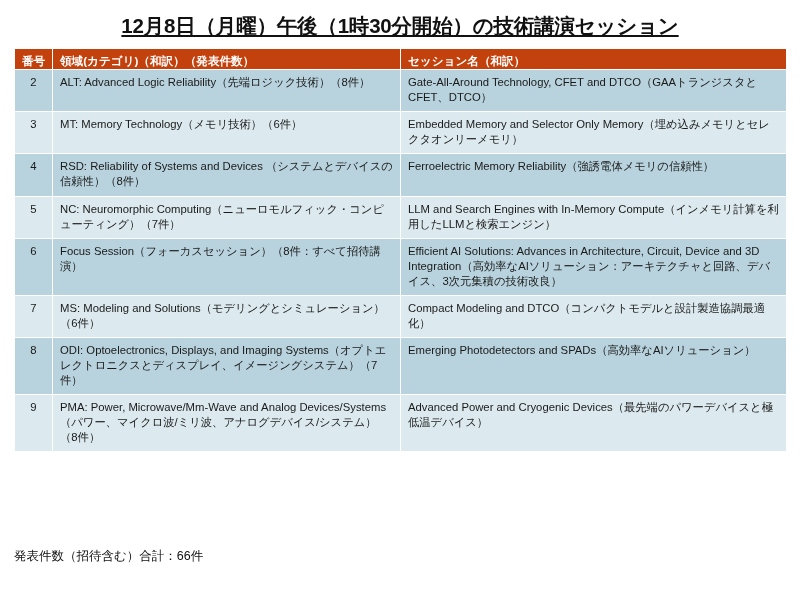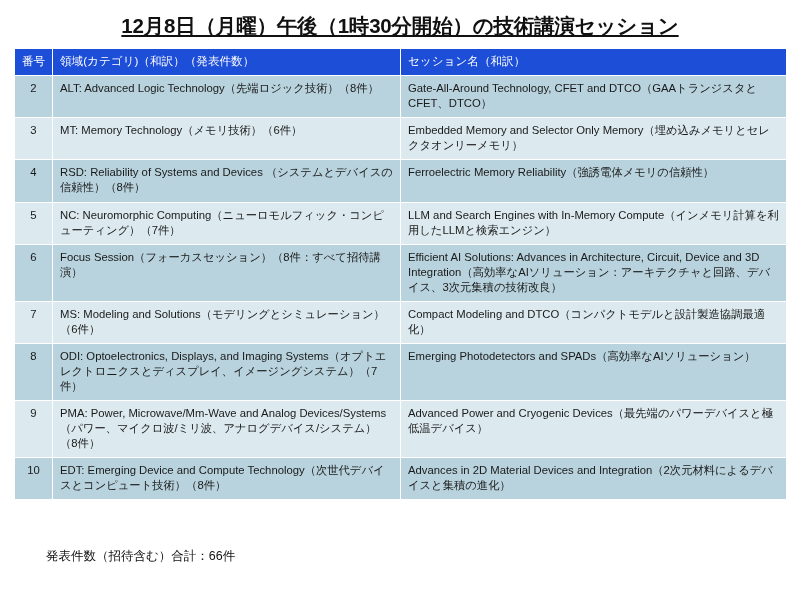--- a/index.html
+++ b/index.html
@@ -42,27 +42,27 @@
   table.session-table col.c-sess { width: 386px; }
 
   table.session-table th,
   table.session-table td {
     border: 1px solid #ffffff;
     vertical-align: top;
     padding: 5px 7px 6px 7px;
     line-height: 1.33;
   }
   table.session-table thead th {
-    background: #1d4ed8;
+    background: #c2410c;
     color: #ffffff;
-    font-weight: normal;
+    font-weight: bold;
     font-size: 11.6px;
     text-align: left;
     padding-top: 4px;
-    padding-bottom: 7px;
+    padding-bottom: 1px;
     border-color: #ffffff;
   }
   table.session-table thead th.num {
     text-align: center;
     padding-left: 2px;
     padding-right: 2px;
   }
   table.session-table tbody tr.odd td {
     background: #b8d3dd;
   }
@@ -74,21 +74,20 @@
     padding-left: 2px;
     padding-right: 2px;
     color: #1a1a1a;
   }
   .footer {
     position: absolute;
     left: 14px;
     right: 14px;
     bottom: 8px;
     height: 44px;
-    margin-left: 32px;
   }
   .footer .total {
     position: absolute;
     left: 0;
     top: 0;
     font-size: 12.5px;
     color: #111111;
     white-space: nowrap;
   }
   .footer .copyright {
@@ -116,21 +115,21 @@
     <thead>
       <tr>
         <th class="num">番号</th>
         <th>領域(カテゴリ)（和訳）（発表件数）</th>
         <th>セッション名（和訳）</th>
       </tr>
     </thead>
     <tbody>
       <tr class="odd">
         <td class="num">2</td>
-        <td>ALT: Advanced Logic Technology（先端ロジック技術）（8件）</td>
+        <td>ALT: Advanced Logic Reliability（先端ロジック技術）（8件）</td>
         <td>Gate-All-Around Technology, CFET and DTCO（GAAトランジスタとCFET、DTCO）</td>
       </tr>
       <tr class="even">
         <td class="num">3</td>
         <td>MT: Memory Technology（メモリ技術）（6件）</td>
         <td>Embedded Memory and Selector Only Memory（埋め込みメモリとセレクタオンリーメモリ）</td>
       </tr>
       <tr class="odd">
         <td class="num">4</td>
         <td>RSD: Reliability of Systems and Devices （システムとデバイスの信頼性）（8件）</td>
@@ -154,25 +153,20 @@
       <tr class="odd">
         <td class="num">8</td>
         <td>ODI: Optoelectronics, Displays, and Imaging Systems（オプトエレクトロニクスとディスプレイ、イメージングシステム）（7件）</td>
         <td>Emerging Photodetectors and SPADs（高効率なAIソリューション）</td>
       </tr>
       <tr class="even">
         <td class="num">9</td>
         <td>PMA: Power, Microwave/Mm-Wave and Analog Devices/Systems（パワー、マイクロ波/ミリ波、アナログデバイス/システム）（8件）</td>
         <td>Advanced Power and Cryogenic Devices（最先端のパワーデバイスと極低温デバイス）</td>
       </tr>
-      <tr class="odd">
-        <td class="num">10</td>
-        <td>EDT: Emerging Device and Compute Technology（次世代デバイスとコンピュート技術）（8件）</td>
-        <td>Advances in 2D Material Devices and Integration（2次元材料によるデバイスと集積の進化）</td>
-      </tr>
     </tbody>
   </table>
 
   <div class="footer">
     <div class="total">発表件数（招待含む）合計：66件</div>
   </div>
 
 </div>
 
 </body></html>

